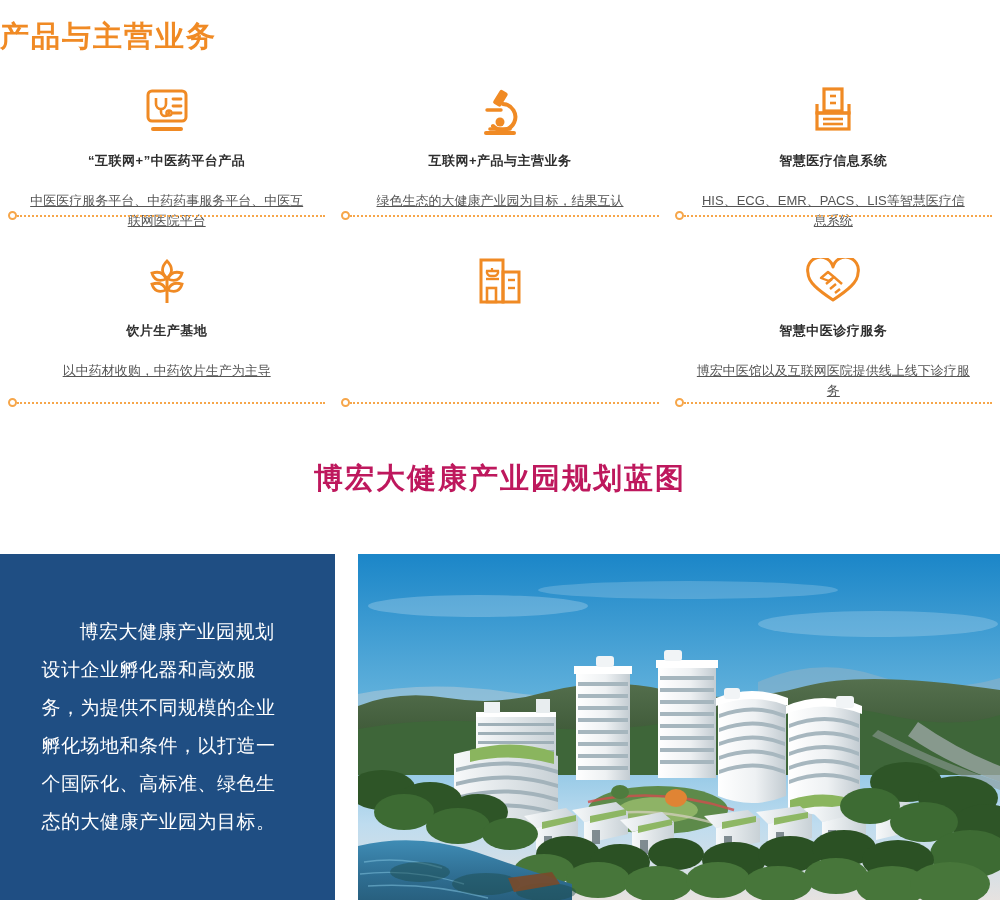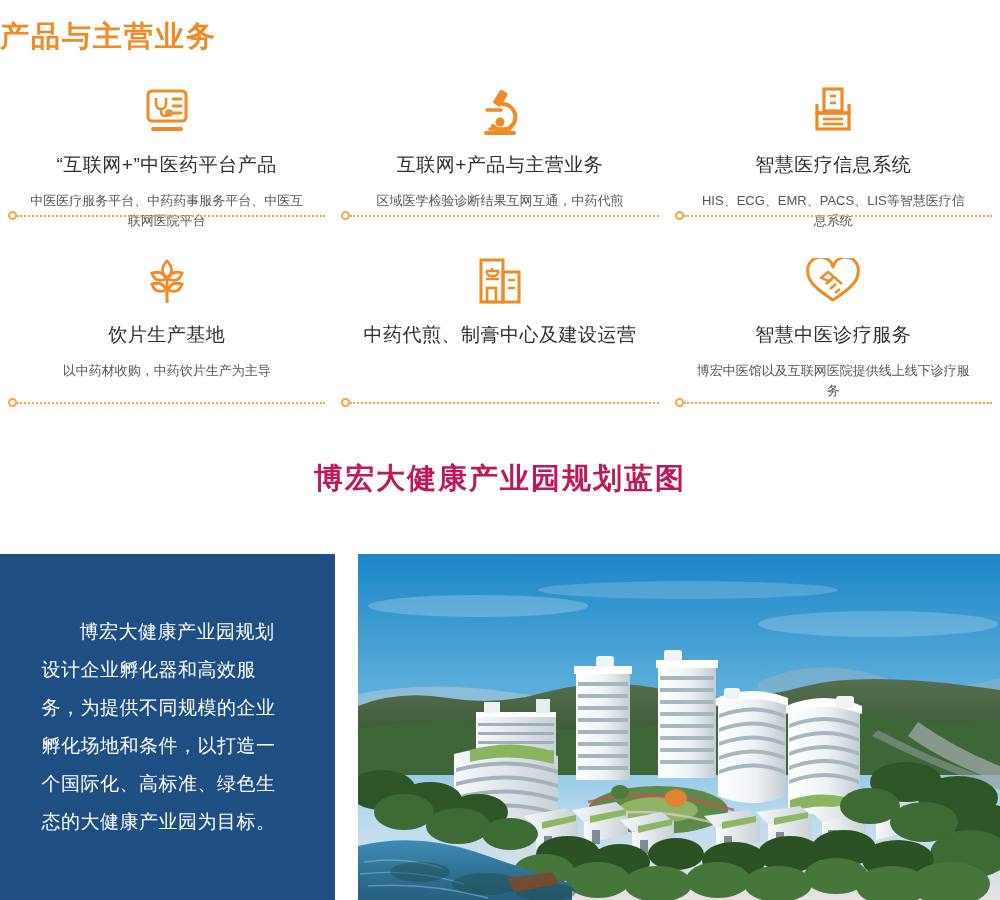--- a/index.html
+++ b/index.html
@@ -35,33 +35,34 @@
     text-align: center;
   }
   .card-icon {
     height: 62px;
     display: flex;
     align-items: center;
     justify-content: center;
   }
   .card-icon svg { display: block; }
   .card-title {
-    font-size: 19px;
-    font-weight: normal;
+    font-size: 13px;
+    font-weight: bold;
     color: #2e2e2e;
     margin-top: 10px;
     letter-spacing: 0.5px;
     line-height: 1.25;
   }
   .card-desc {
     font-size: 13px;
     color: #555555;
-    margin-top: 14px;
+    margin-top: 22px;
     line-height: 1.55;
     padding: 0 14px;
+    text-decoration: underline;
   }
 
   
   .divider {
     position: absolute;
     left: 8px;
     right: 8px;
     bottom: 0;
     height: 10px;
   }
@@ -160,21 +161,21 @@
           <svg width="50" height="52" viewBox="0 0 50 52" fill="none" stroke="#f08a24" stroke-width="3.4" stroke-linecap="round">
             <rect x="21" y="4" width="9" height="16" rx="2" transform="rotate(32 25 12)" fill="#f08a24" stroke="none"></rect>
             <path d="M28 18 a13 13 0 1 1 -10 22" stroke-width="4"></path>
             <line x1="12" y1="24" x2="26" y2="24" stroke-width="3.4"></line>
             <circle cx="25" cy="36" r="4.5" fill="#f08a24" stroke="none"></circle>
             <line x1="15" y1="43" x2="35" y2="43" stroke-width="3.6"></line>
             <line x1="11" y1="47" x2="39" y2="47" stroke-width="4"></line>
           </svg>
         </div>
         <div class="card-title">互联网+产品与主营业务</div>
-        <div class="card-desc">区域医学检验诊断结果互网互通，中药代煎</div>
+        <div class="card-desc">绿色生态的大健康产业园为目标，结果互认</div>
         <div class="divider">
           <span class="dot"></span>
           <span class="line"></span>
         </div>
       </div>
 
       <div class="card">
         <div class="card-icon">
           <svg width="50" height="52" viewBox="0 0 50 52" fill="none" stroke="#f08a24" stroke-width="3.2">
             <rect x="16" y="3" width="18" height="22"></rect>
@@ -222,21 +223,20 @@
             <rect x="8" y="3" width="22" height="42"></rect>
             <rect x="30" y="15" width="16" height="30"></rect>
             <path d="M14 14 h11 a4 4 0 0 1 -4 5 h-3 a4 4 0 0 1 -4 -5z" stroke-width="2.4"></path>
             <path d="M19 11 v3" stroke-width="2.2"></path>
             <line x1="13" y1="22" x2="26" y2="22" stroke-width="2.4"></line>
             <rect x="14" y="31" width="9" height="14" stroke-width="2.6"></rect>
             <line x1="35" y1="23" x2="42" y2="23" stroke-width="2.4"></line>
             <line x1="35" y1="31" x2="42" y2="31" stroke-width="2.4"></line>
           </svg>
         </div>
-        <div class="card-title">中药代煎、制膏中心及建设运营</div>
         <div class="divider">
           <span class="dot"></span>
           <span class="line"></span>
         </div>
       </div>
 
       <div class="card">
         <div class="card-icon">
           <svg width="58" height="48" viewBox="0 0 58 48" fill="none" stroke="#f08a24" stroke-width="3" stroke-linejoin="round">
             <path d="M29 42 C14 32 4 24 4 15 A11 11 0 0 1 29 9 A11 11 0 0 1 54 15 C54 24 44 32 29 42z"></path>

